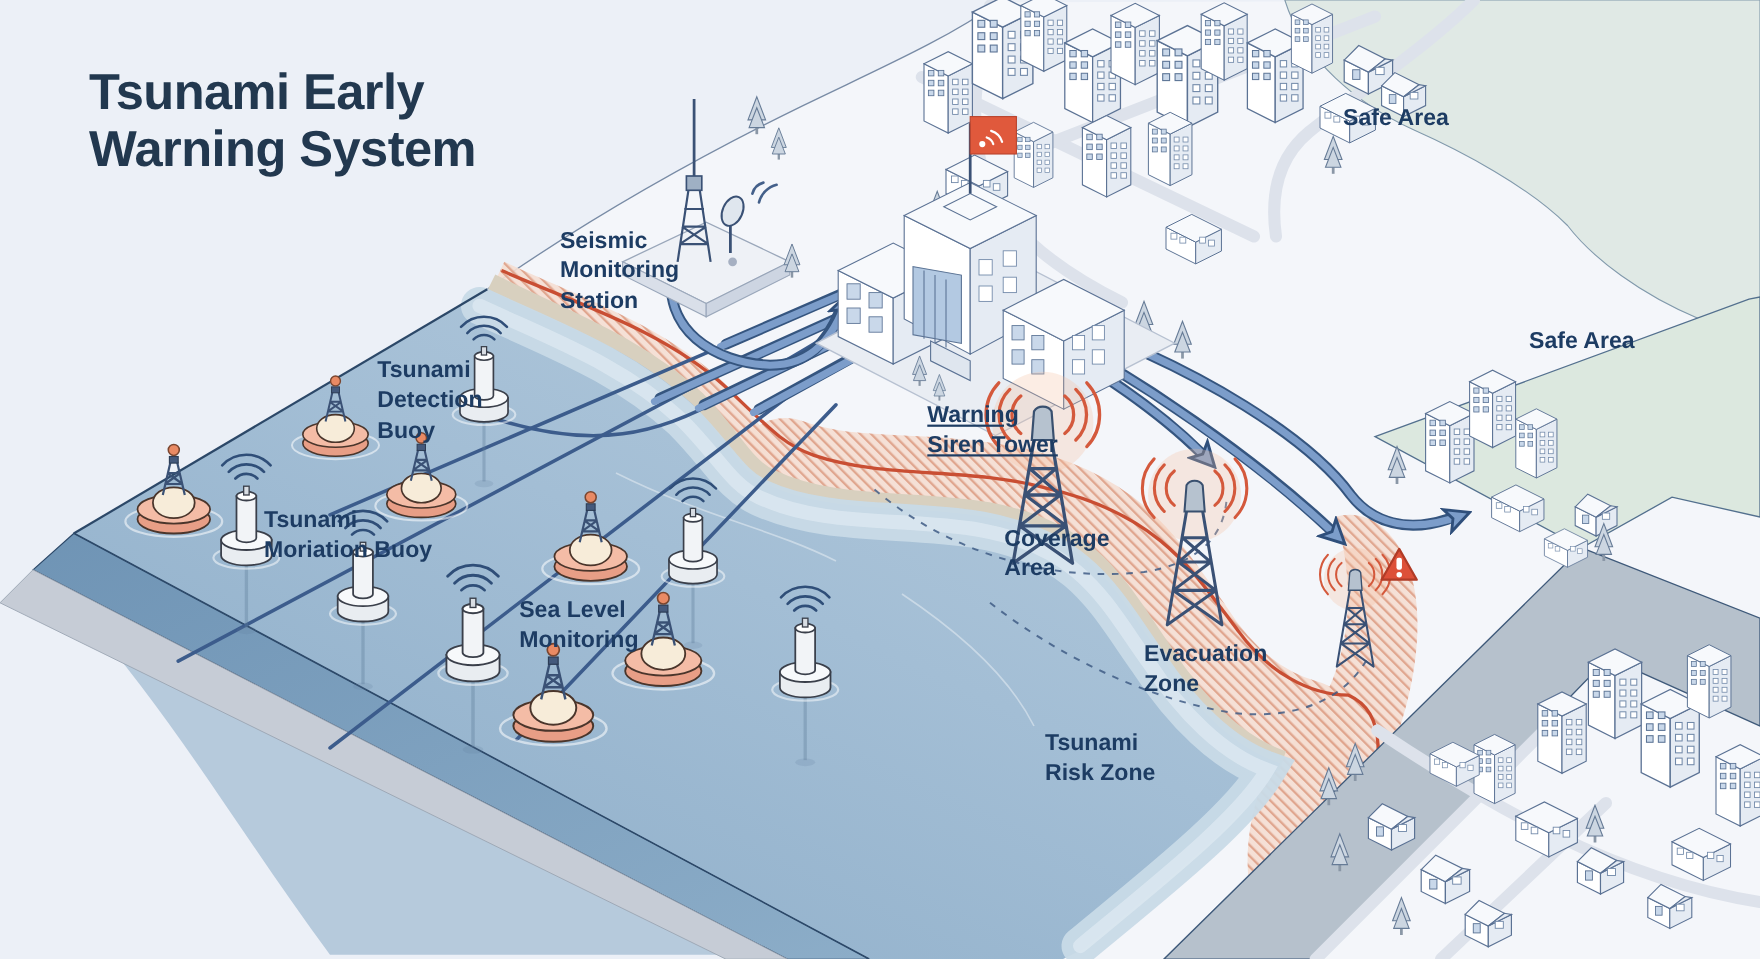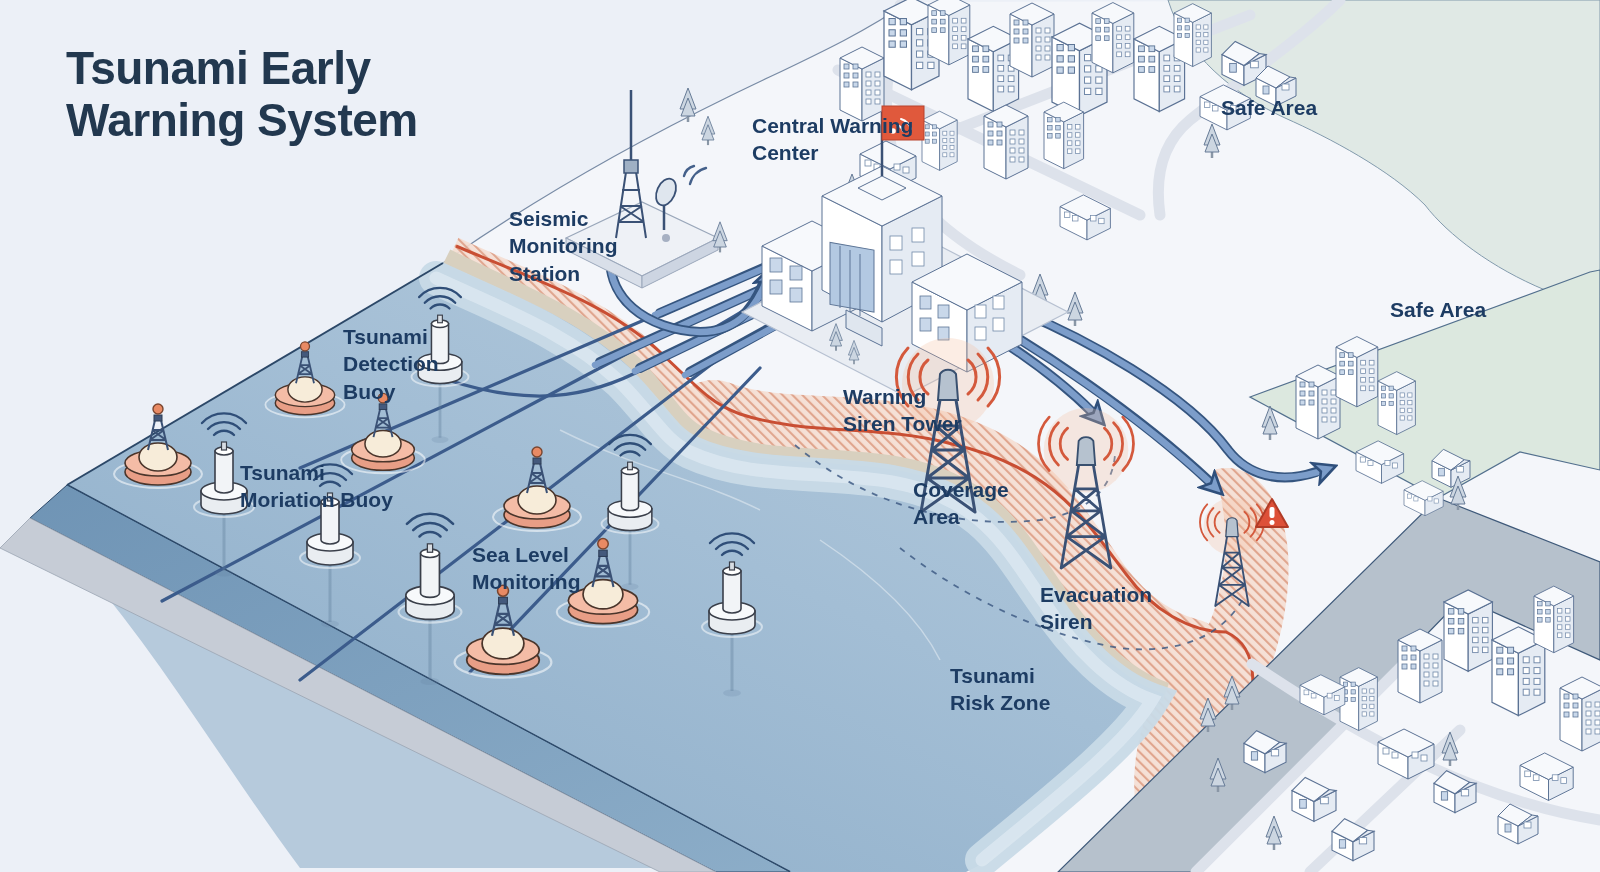--- a/index.html
+++ b/index.html
@@ -1,19 +1,19 @@
 <!DOCTYPE html>
 <html><head>
 <meta charset="utf-8">
 <style>
   html,body{margin:0;padding:0;background:#ecf0f7;}
   .stage{position:relative;width:1600px;height:872px;overflow:hidden;
          font-family:"Liberation Sans",sans-serif;background:#ecf0f7;}
   .stage svg{position:absolute;left:0;top:0;}
-  .title{position:absolute;left:66px;top:42px;margin:0;width:480px;
+  .title{position:absolute;left:66px;top:42px;margin:15px;width:480px;
          font-size:46px;line-height:1.14;font-weight:bold;color:#22384f;
          letter-spacing:-0.5px;white-space:pre-line;}
   .lbl{position:absolute;font-size:21px;line-height:1.3;font-weight:bold;
        color:#1d3c63;white-space:pre-line;}
   
   .fL{fill:#ffffff;stroke:#5b7294;stroke-width:1;}
   .fR{fill:#e5ebf3;stroke:#5b7294;stroke-width:1;}
   .fT{fill:#f7f9fc;stroke:#5b7294;stroke-width:1;}
   .wn{fill:#ffffff;stroke:#7189a9;stroke-width:0.8;}
   .wm{fill:#c9d8ea;stroke:#5d7596;stroke-width:0.8;}
@@ -378,32 +378,30 @@
 <use href="#tree" transform="translate(720 247) scale(0.9)"></use>
 <use href="#tree" transform="translate(836 346) scale(0.8)"></use>
 <use href="#tree" transform="translate(854 360) scale(0.7)"></use>
 </svg>
 
 <h1 class="title">Tsunami Early
 Warning System</h1>
 <div class="lbl" style="left:509px;top:205px;">Seismic
 Monitoring
 Station</div>
-<div class="lbl" style="left:752px;top:112px;">Central Warning
-Center</div>
 <div class="lbl" style="left:1221px;top:94px;">Safe Area</div>
 <div class="lbl" style="left:343px;top:323px;">Tsunami
 Detection
 Buoy</div>
 <div class="lbl" style="left:240px;top:459px;">Tsunami
 Moriation Buoy</div>
 <div class="lbl" style="left:472px;top:541px;">Sea Level
 Monitoring</div>
-<div class="lbl" style="left:843px;top:383px;">Warning
+<div class="lbl" style="left:843px;top:364px;text-decoration:underline;">Warning
 Siren Tower</div>
 <div class="lbl" style="left:913px;top:476px;">Coverage
 Area</div>
 <div class="lbl" style="left:1040px;top:581px;">Evacuation
-Siren</div>
+Zone</div>
 <div class="lbl" style="left:950px;top:662px;">Tsunami
 Risk Zone</div>
 <div class="lbl" style="left:1390px;top:296px;">Safe Area</div>
 </div>
 
 </body></html>

